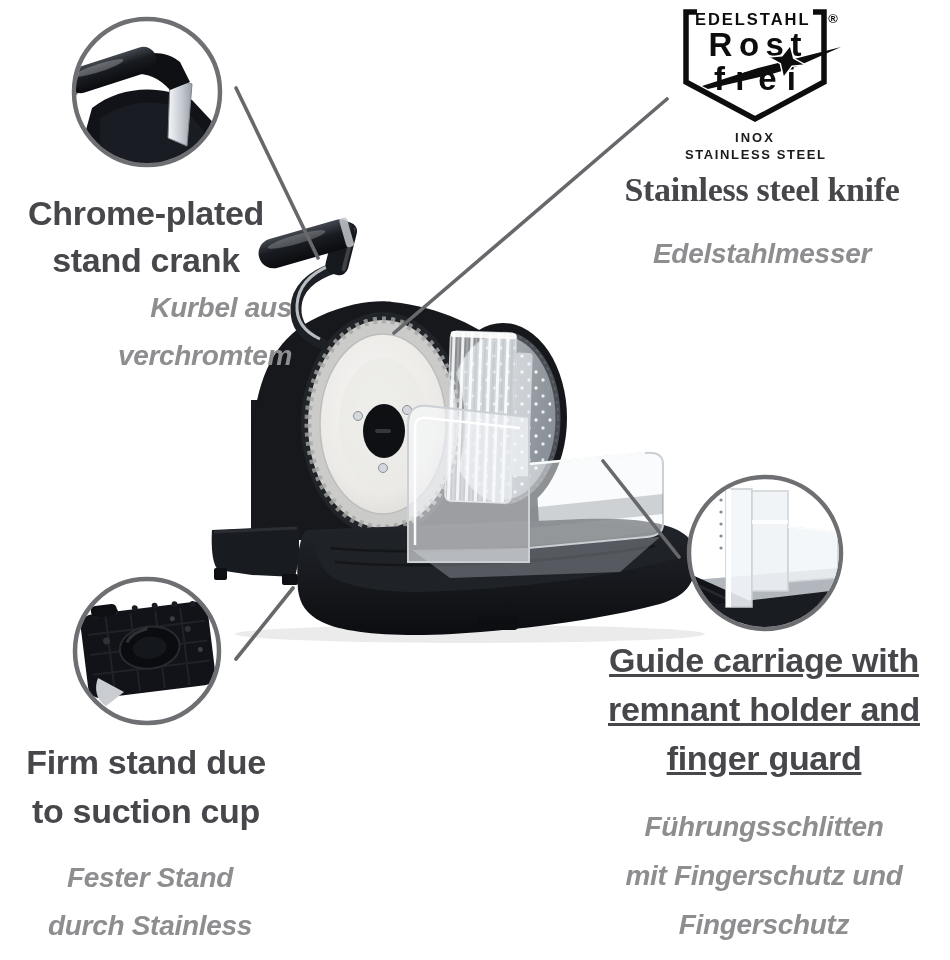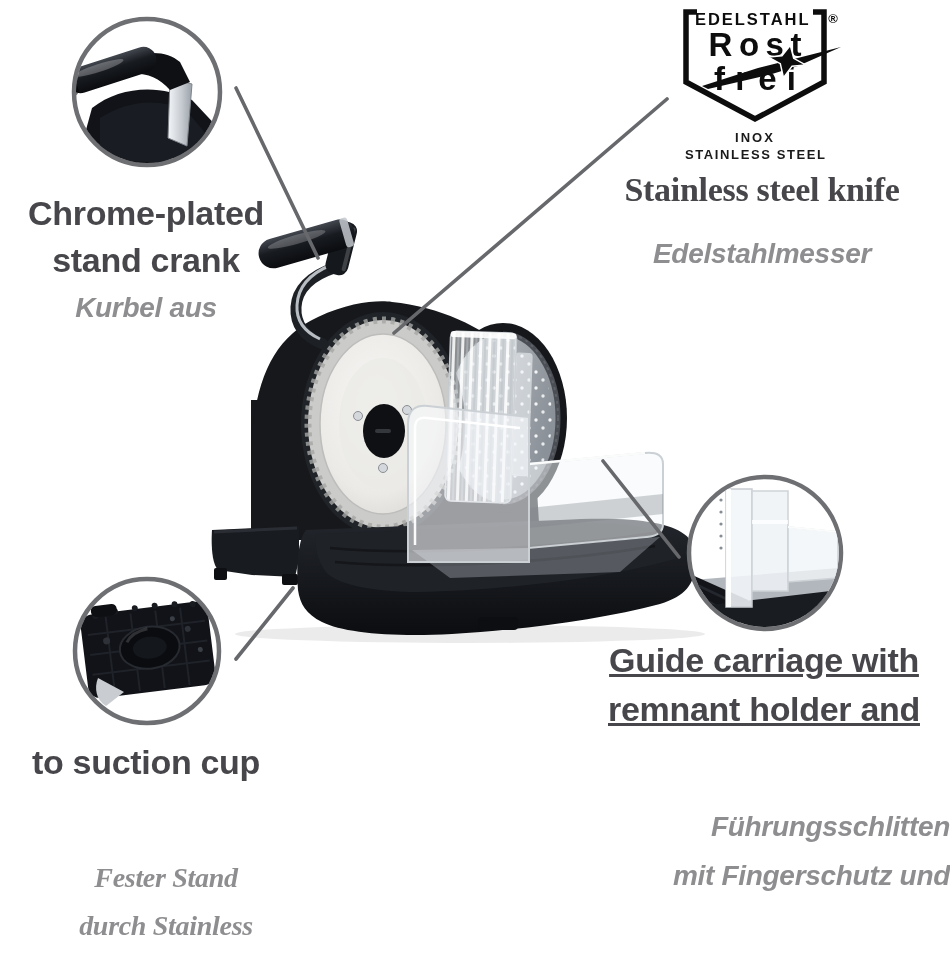--- a/index.html
+++ b/index.html
@@ -218,39 +218,43 @@
     <path transform="rotate(12 787 61)" d="M787,45 L793,57 L806,61 L793,65 L787,78 L781,65 L768,61 L781,57 Z" fill="#0d0d0d" stroke="#ffffff" stroke-width="1.5"></path>
     <text x="755" y="142" font-size="13" font-weight="bold" letter-spacing="2" fill="#1a1a1a" text-anchor="middle">INOX</text>
     <text x="755" y="159" font-size="13" font-weight="bold" fill="#1a1a1a" text-anchor="middle" textLength="140">STAINLESS STEEL</text>
   </g>
 </svg>
 
 <div class="txt heading" style="left:0;top:172px;width:292px;margin-top:18px;">
   <div class="line">Chrome-plated</div>
   <div class="line">stand crank</div>
 </div>
-<div class="txt subheading" style="left:0;top:284px;width:292px;">
+<div class="txt subheading" style="left:0;top:284px;width:292px;text-align:right;">
   <div class="line">Kurbel aus</div>
+  <div class="line">verchromtem</div>
 </div>
 
 <div class="txt heading" style="left:578px;top:166px;width:368px;font-family:Liberation Serif, serif;">
   <div class="line">Stainless steel knife</div>
 </div>
 <div class="txt subheading" style="left:578px;top:230px;width:368px;">
   <div class="line">Edelstahlmesser</div>
 </div>
 
 <div class="txt heading" style="left:0;top:738px;width:292px;line-height:49px;">
+  <div class="line">Firm stand due</div>
   <div class="line">to suction cup</div>
 </div>
-<div class="txt subheading" style="left:16px;top:854px;width:300px;font-family:Liberation Serif, serif;">
+<div class="txt subheading" style="left:0;top:854px;width:300px;">
   <div class="line">Fester Stand</div>
   <div class="line">durch Stainless</div>
 </div>
 
 <div class="txt heading" style="left:580px;top:636px;width:368px;line-height:49px;text-decoration:underline;">
   <div class="line">Guide carriage with</div>
   <div class="line">remnant holder and</div>
-</div>
-<div class="txt subheading" style="left:578px;top:802px;width:372px;line-height:49px;text-align:right;">
+  <div class="line">finger guard</div>
+</div>
+<div class="txt subheading" style="left:578px;top:802px;width:372px;line-height:49px;">
   <div class="line">Führungsschlitten</div>
   <div class="line">mit Fingerschutz und</div>
+  <div class="line">Fingerschutz</div>
 </div>
 
 </body></html>

